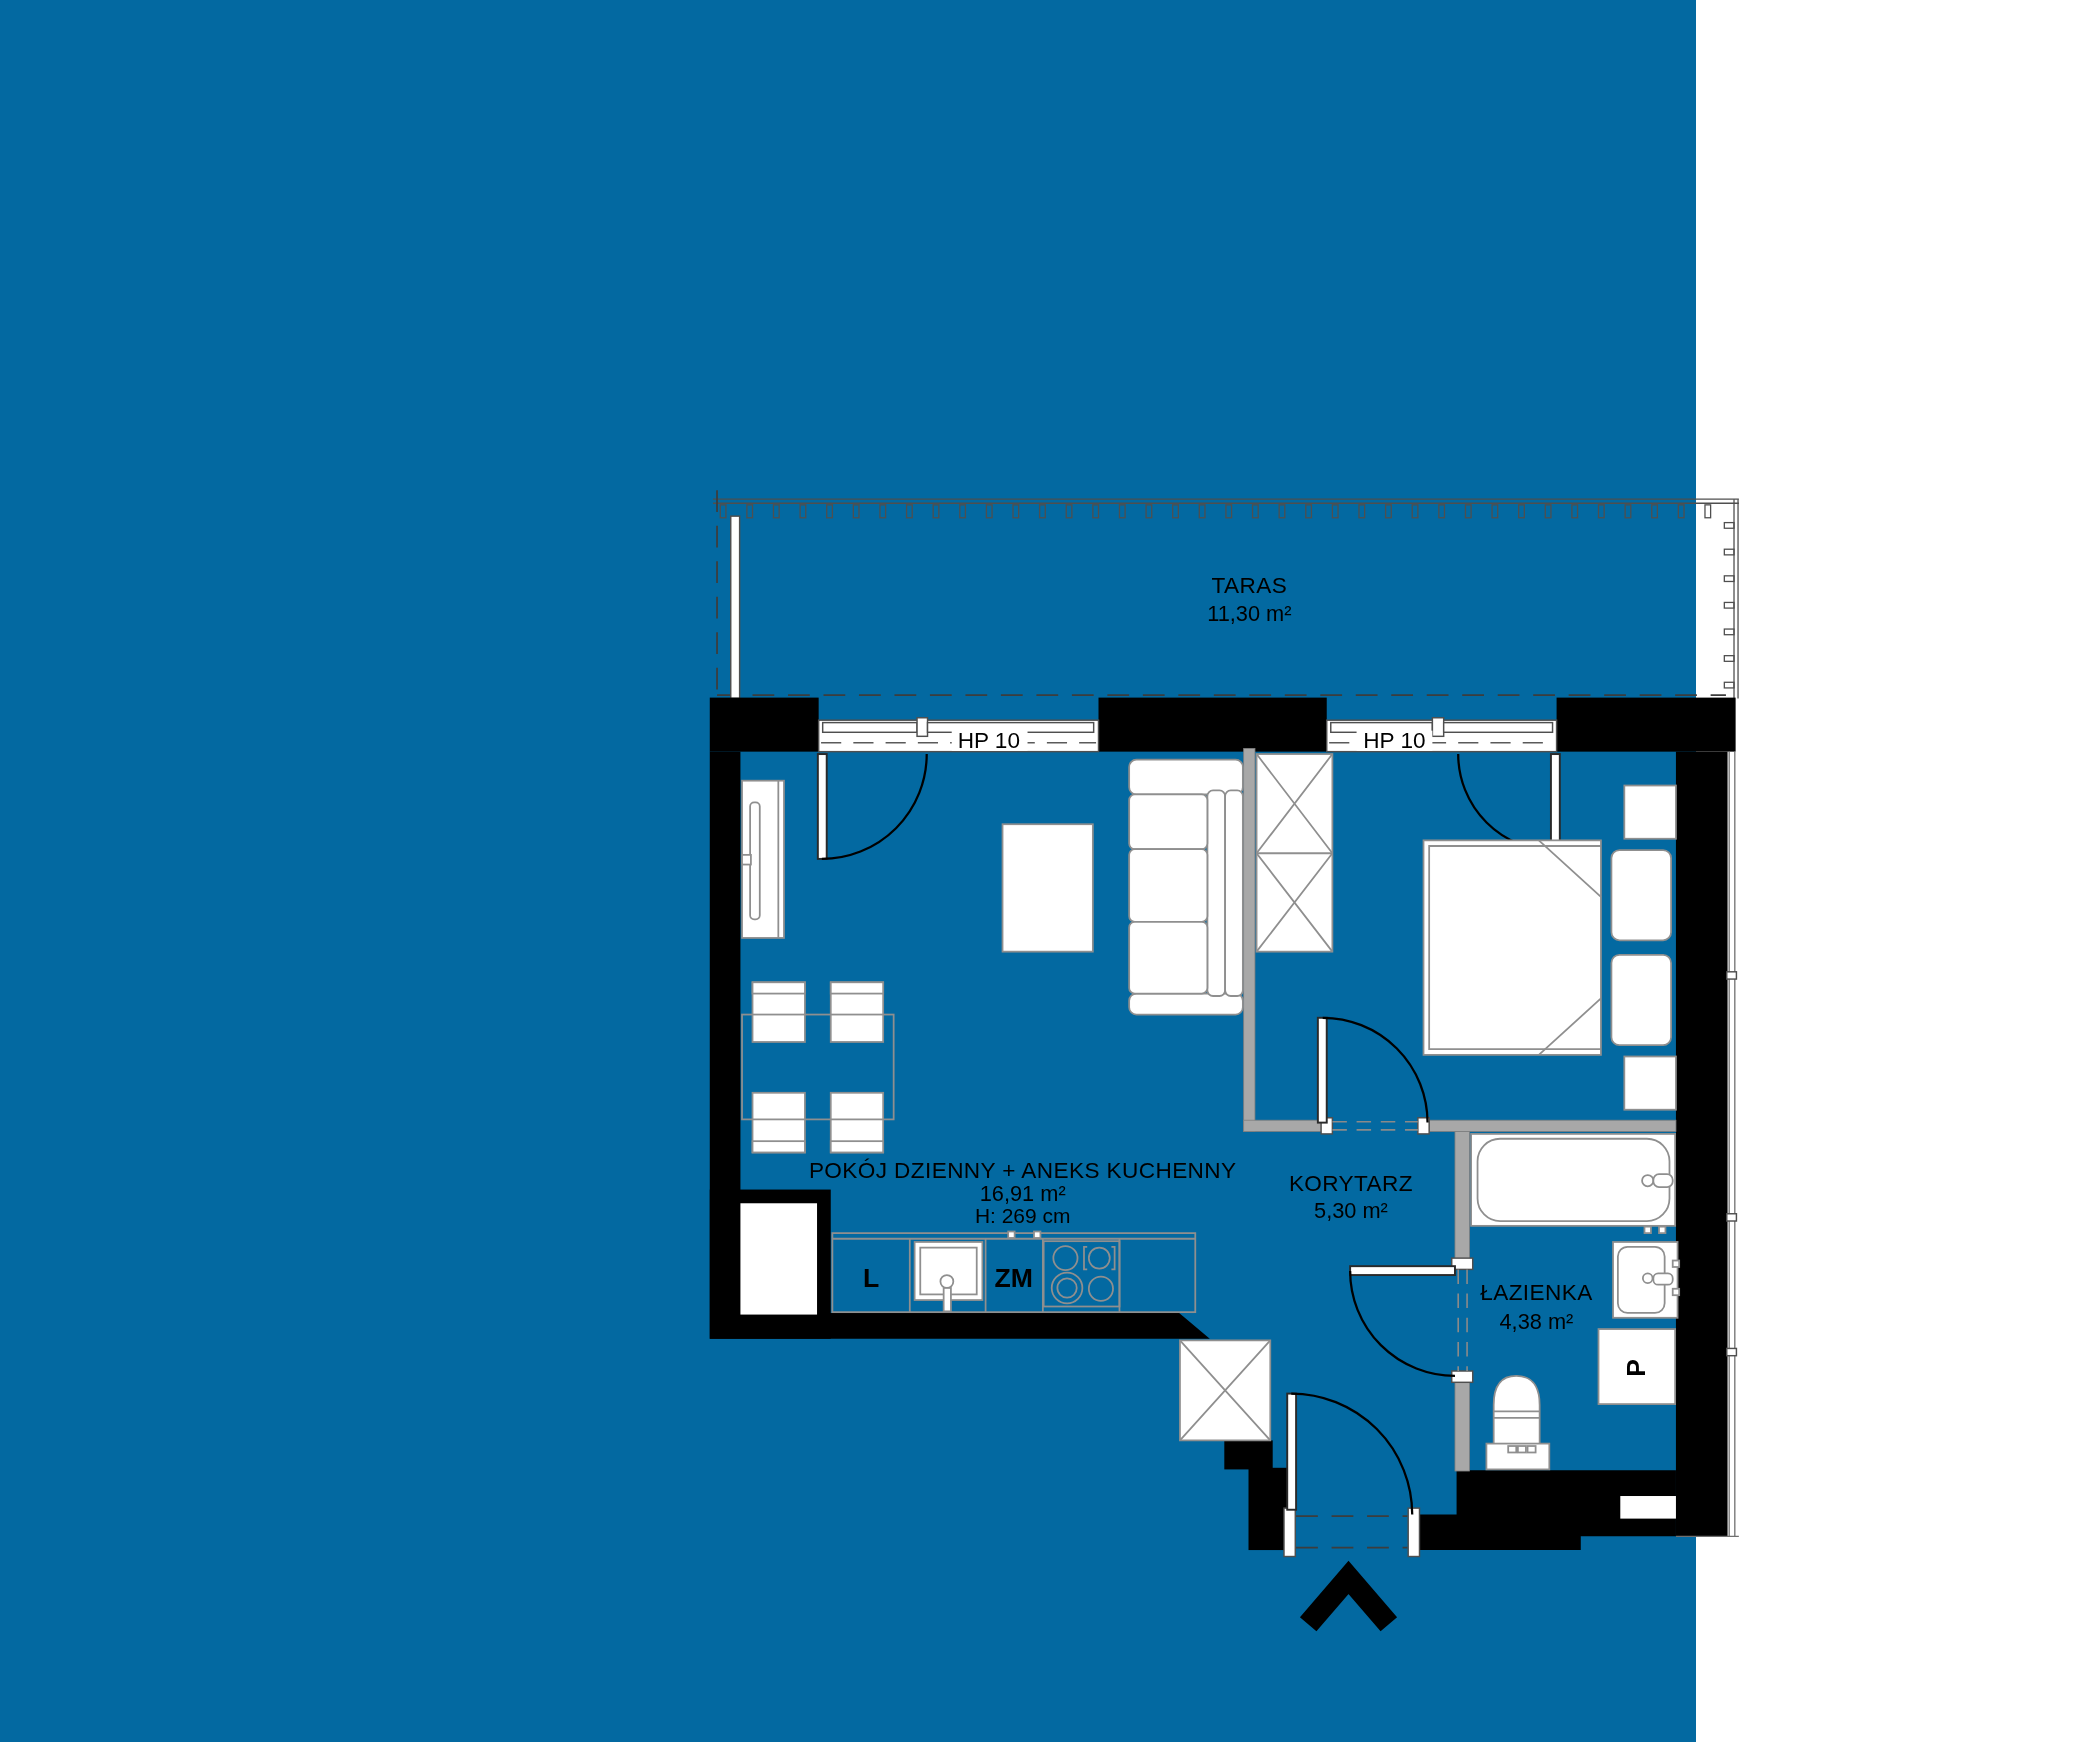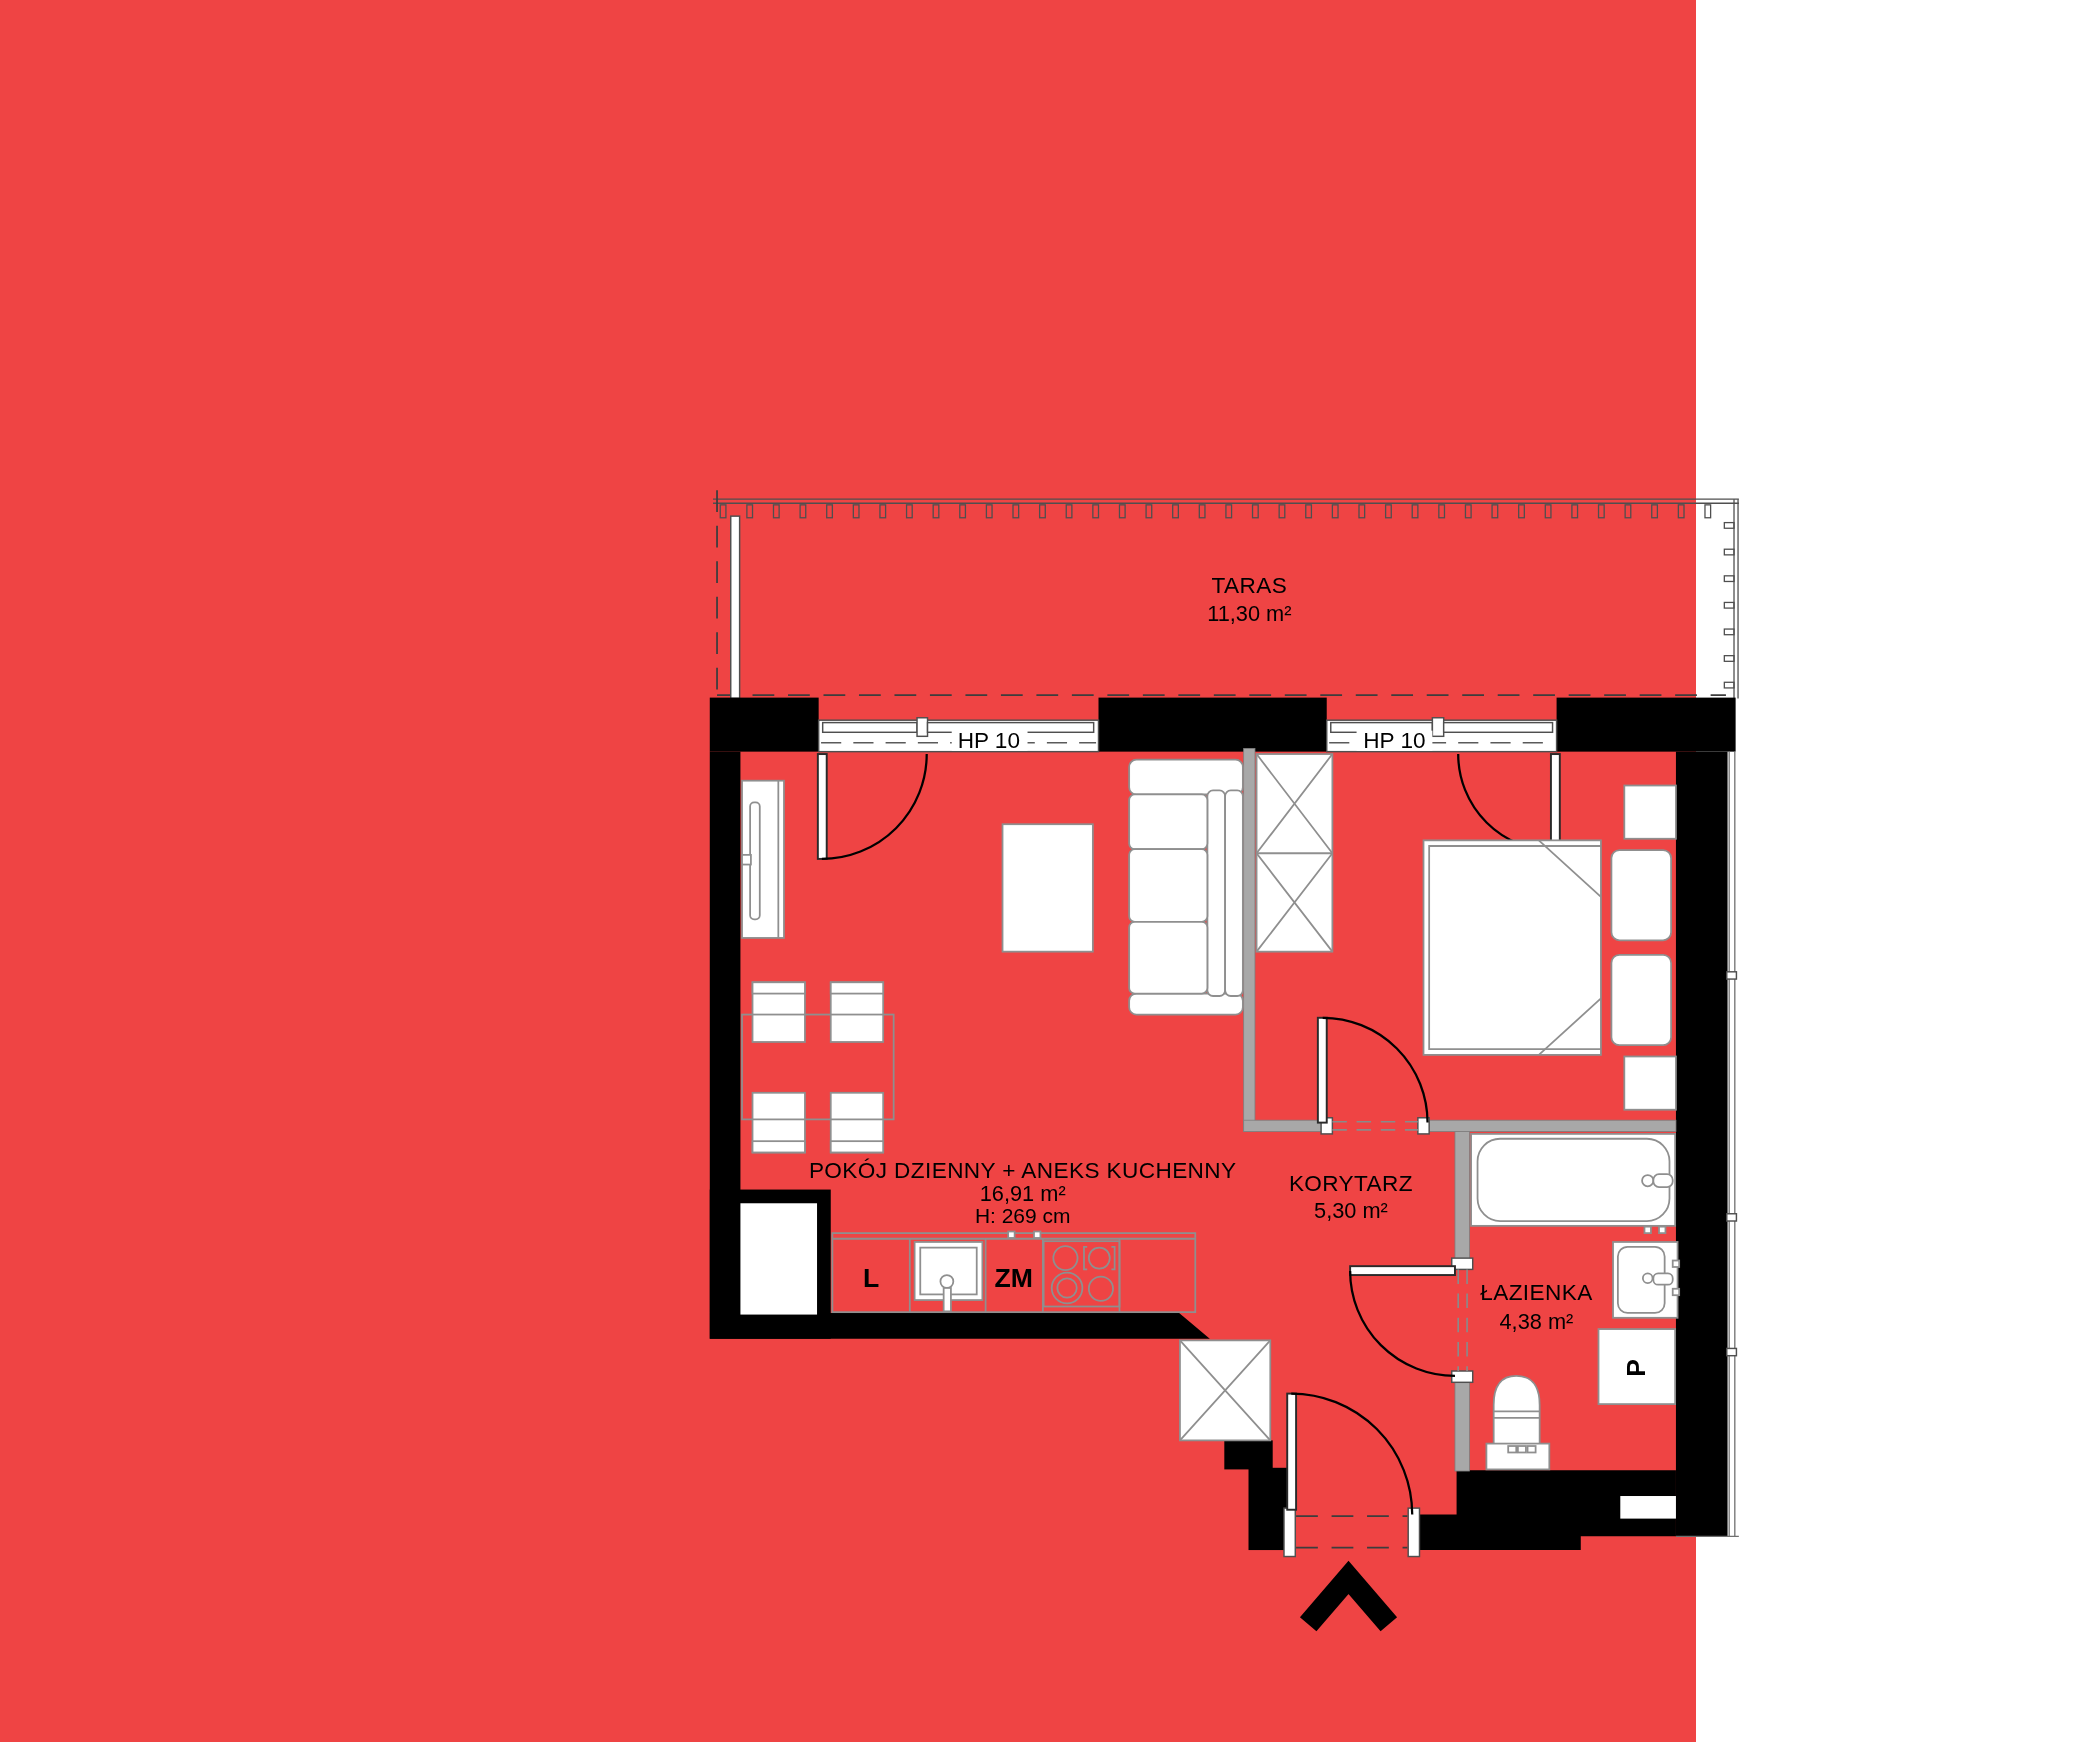--- a/index.html
+++ b/index.html
@@ -1,16 +1,16 @@
 <!DOCTYPE html>
 <html style="font-size:13px"><head>
 <meta charset="utf-8">
 <style>
   html,body{margin:0;padding:0;background:#ffffff;}
-  .stage{width:1696px;height:1742px;background:#ef4444;position:relative;}
+  .stage{width:1696px;height:1742px;background:#0369a1;position:relative;}
   svg{display:block;}
   svg text{font-family:"Liberation Sans","DejaVu Sans",sans-serif;fill:#000;}
   .room-name{font-size:28px;letter-spacing:0.5px;}
   .room-area{font-size:27px;}
   .room-sub{font-size:26px;}
   .hp-label{font-size:28px;}
   .unit-label{font-size:33px;font-weight:bold;}
   .wall{fill:#000;stroke:none;}
   .gwall{fill:#a8a8a8;stroke:#7e7e7e;stroke-width:1;}
   .furn{fill:#ffffff;stroke:#8f8f8f;stroke-width:2.2;}

